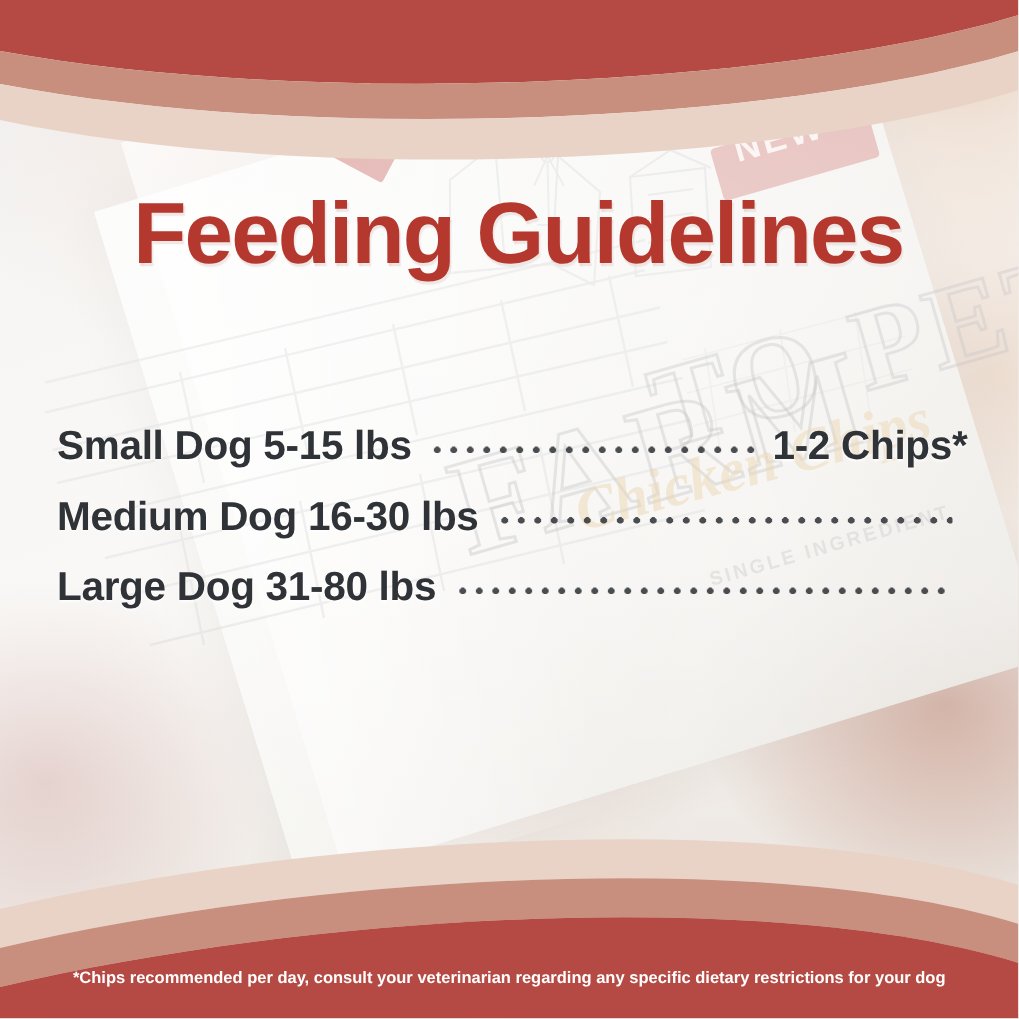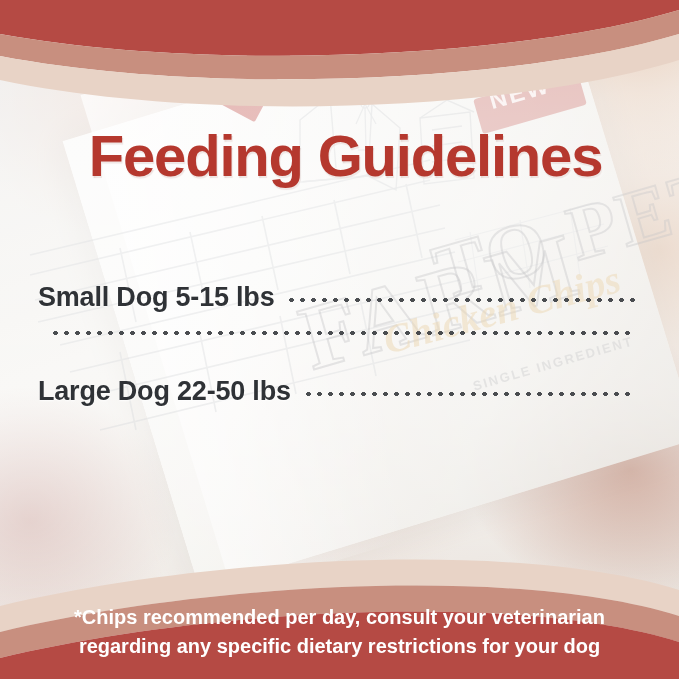--- a/index.html
+++ b/index.html
@@ -229,21 +229,21 @@
   }
   .row-value { white-space: nowrap; }
 
   
   .footer-note {
     position: absolute;
     left: 0; right: 0;
     bottom: 18px;
     text-align: center;
     color: #ffffff;
-    font-size: 20px;
+    font-size: 11px;
     font-weight: 600;
     line-height: 1.45;
     padding: 0 36px;
     box-sizing: border-box;
   }
 </style>
 </head>
 <body>
 
 <div id="poster">
@@ -321,28 +321,30 @@
     <rect x="0" y="676" width="679" height="3" fill="#b54a44"></rect>
   </svg>
 
   <div class="title">Feeding Guidelines</div>
 
   <div class="rows">
 
     <div class="row">
       <span class="row-label">Small Dog 5-15 lbs</span>
       <span class="leader"></span>
+      <span class="row-value">1-2 Chips*</span>
     </div>
 
     <div class="row">
+      <span class="row-label">Medium Dog 16-30 lbs</span>
       <span class="leader"></span>
     </div>
 
     <div class="row">
-      <span class="row-label">Large Dog 22-50 lbs</span>
+      <span class="row-label">Large Dog 31-80 lbs</span>
       <span class="leader"></span>
     </div>
 
 
   </div>
 
   <div class="footer-note">*Chips recommended per day, consult your veterinarian regarding any specific dietary restrictions for your dog</div>
 
 </div>
 

